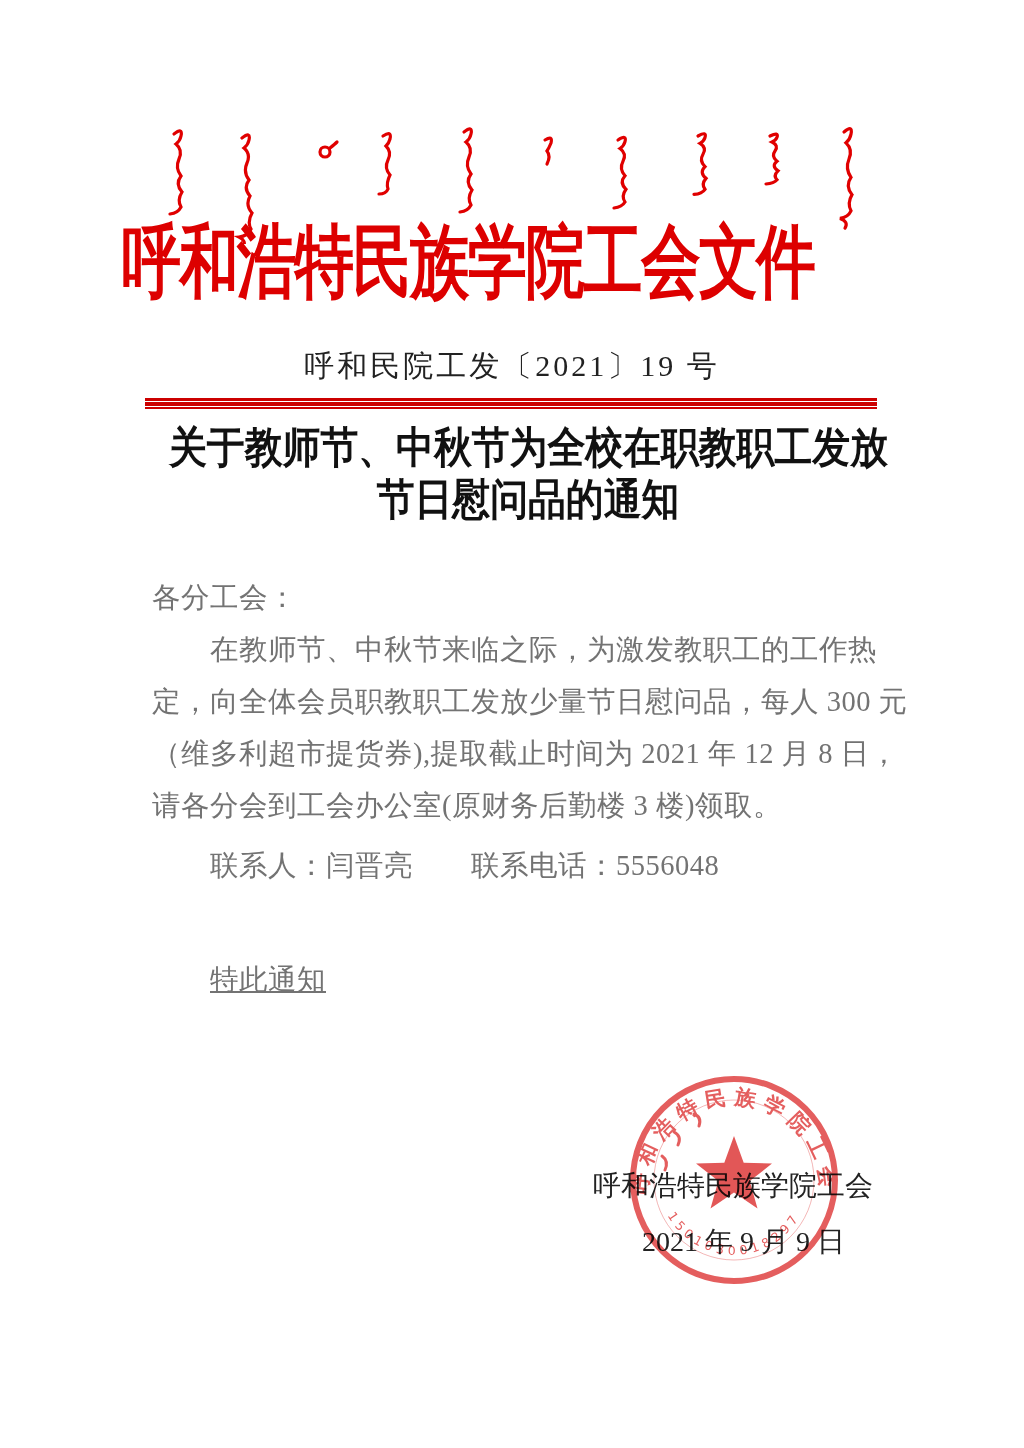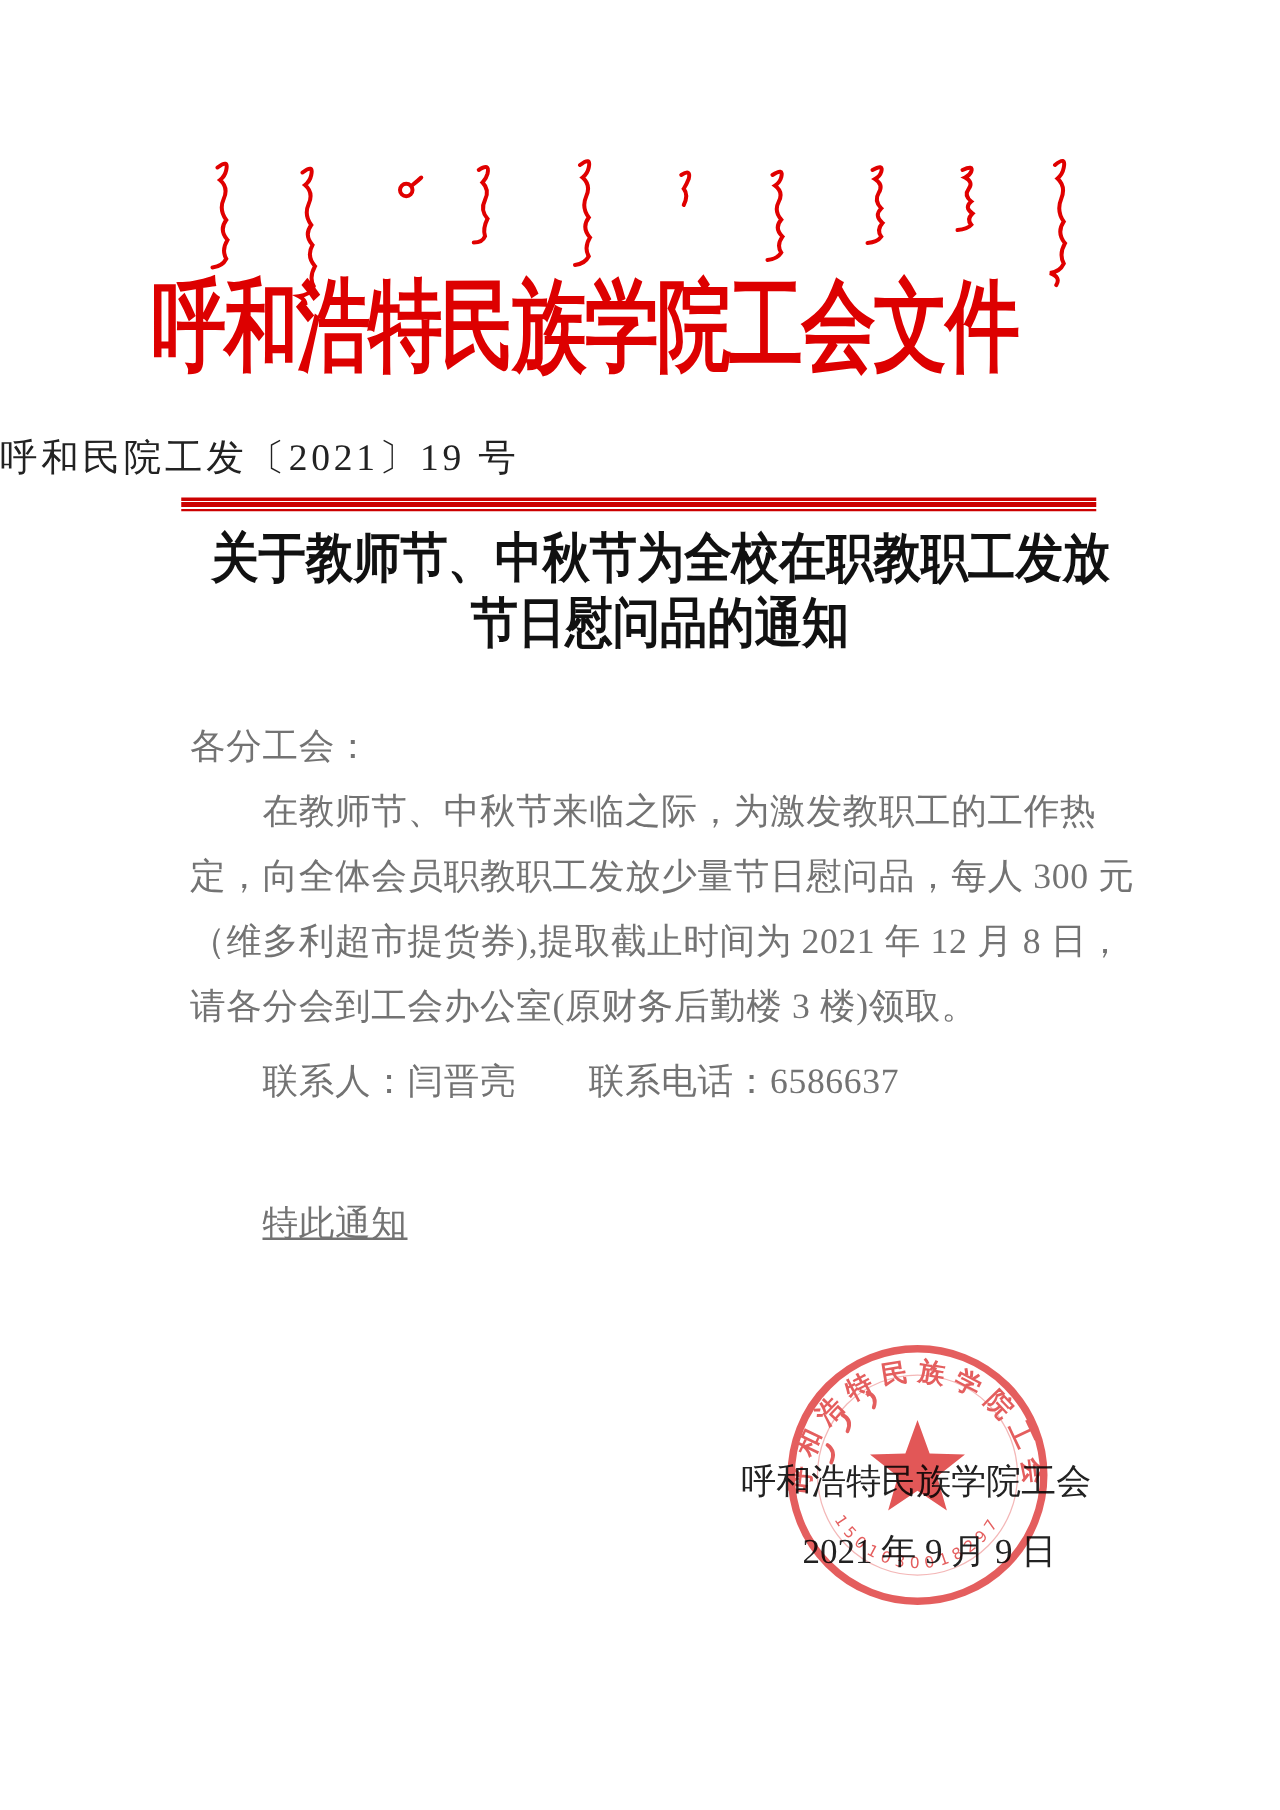--- a/index.html
+++ b/index.html
@@ -11,21 +11,21 @@
     color:#1c1c1c;
   }
   .mongolian-row { position:absolute; left:158px; top:124px; }
   .org-title-wrap { position:absolute; left:0; top:216px; width:1024px; }
   .org-title {
     display:inline-block; white-space:nowrap;
     font-size:80px; font-weight:bold; color:#dd0000; line-height:92px;
     letter-spacing:-2px; transform:scaleX(0.74); transform-origin:center;
   }
   .doc-number {
-    position:absolute; left:0; top:346px; width:1024px; text-align:left;
+    position:absolute; left:0; top:346px; width:1024px; text-align:center;
     font-size:30px; letter-spacing:3px; color:#222; white-space:pre;
   }
   .red-rule {
     position:absolute; left:145px; top:398px; width:732px; height:11px;
     background:linear-gradient(to bottom,
       #cc0000 0px,#cc0000 3px,
       #ffffff 3px,#ffffff 4px,
       #cc0000 4px,#cc0000 8px,
       #ffffff 8px,#ffffff 9px,
       #cc0000 9px,#cc0000 11px);
@@ -108,21 +108,21 @@
     <div class="doc-title-line">关于教师节、中秋节为全校在职教职工发放</div>
     <div class="doc-title-line">节日慰问品的通知</div>
   </div>
 
   <div class="body-block">
     <div class="body-line">各分工会：</div>
     <div class="body-line indent">在教师节、中秋节来临之际，为激发教职工的工作热</div>
     <div class="body-line">定，向全体会员职教职工发放少量节日慰问品，每人 300 元</div>
     <div class="body-line">（维多利超市提货券),提取截止时间为 2021 年 12 月 8 日，</div>
     <div class="body-line">请各分会到工会办公室(原财务后勤楼 3 楼)领取。</div>
-    <div class="body-line indent contact-line">联系人：闫晋亮　　联系电话：6586637</div>
+    <div class="body-line indent contact-line">联系人：闫晋亮　　联系电话：5556048</div>
     <div class="body-line indent closing-line">特此通知</div>
   </div>
 
   <div class="signature-org">呼和浩特民族学院工会</div>
   <div class="signature-date">2021 年 9 月 9 日</div>
 
   <svg class="seal" viewBox="0 0 220 220">
     <g stroke="#e25050" fill="none">
       <circle cx="110" cy="110" r="101" stroke-width="6"></circle>
       <circle cx="110" cy="110" r="80" stroke-width="1" opacity="0.45"></circle>

